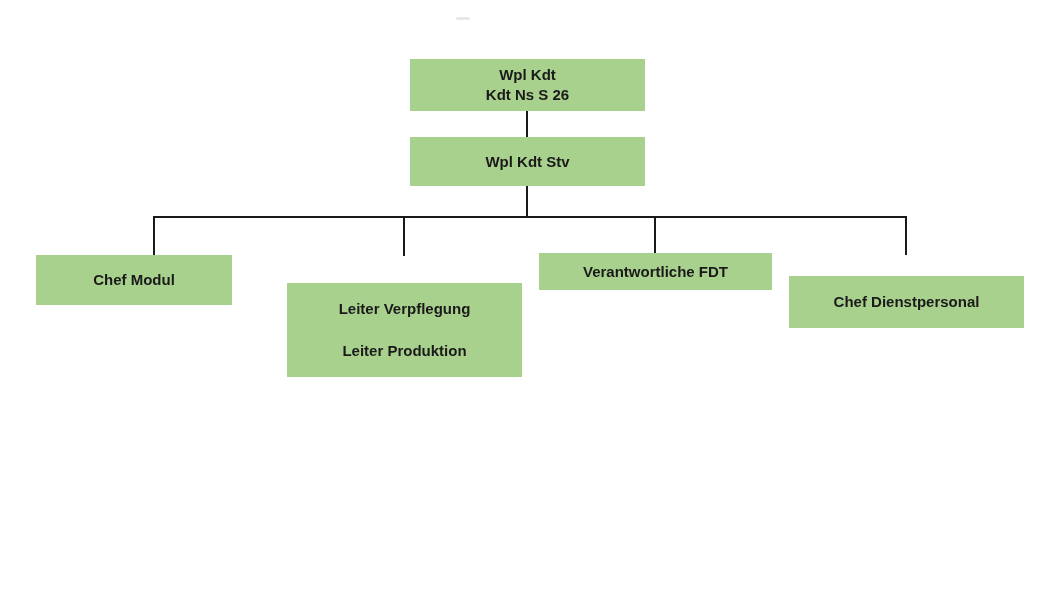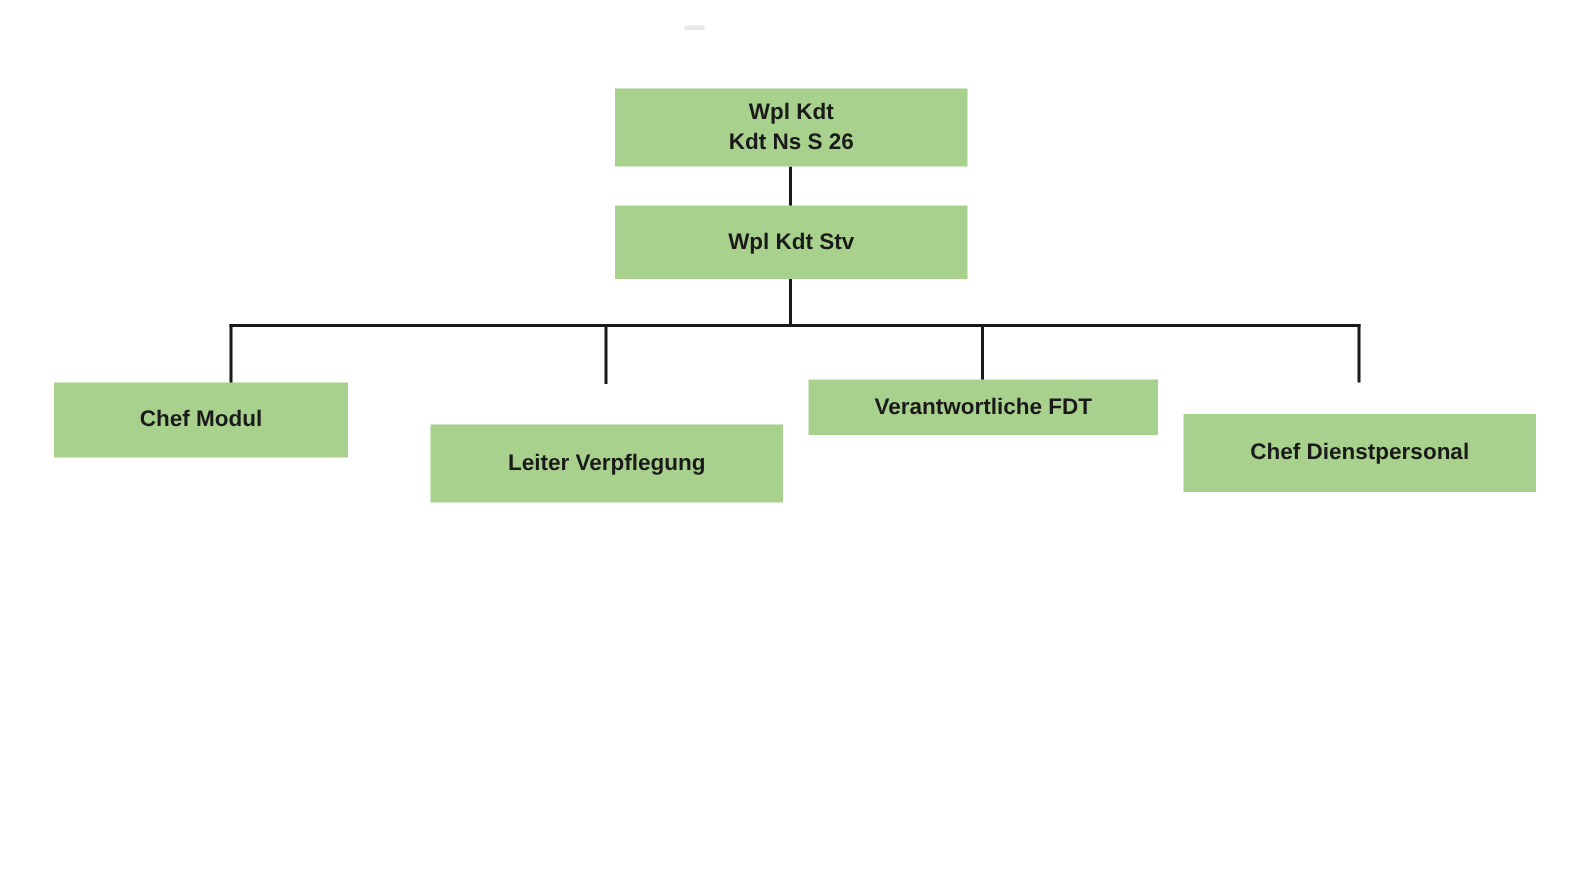--- a/index.html
+++ b/index.html
@@ -81,14 +81,17 @@
   </div>
 
   <div class="node" style="left:539px; top:253px; width:233px; height:37px;">
     <span>Verantwortliche FDT</span>
   </div>
 
   <div class="node" style="left:789px; top:254px; width:235px; height:52px;margin-top:22px;">
     <span>Chef Dienstpersonal</span>
   </div>
 
+  <div class="node" style="left:287px; top:324px; width:235px; height:53px;">
+    <span>Leiter Produktion</span>
+  </div>
 
 </div>
 
 </body></html>

